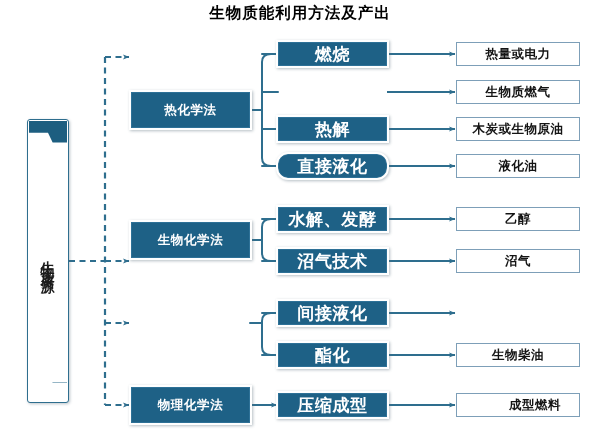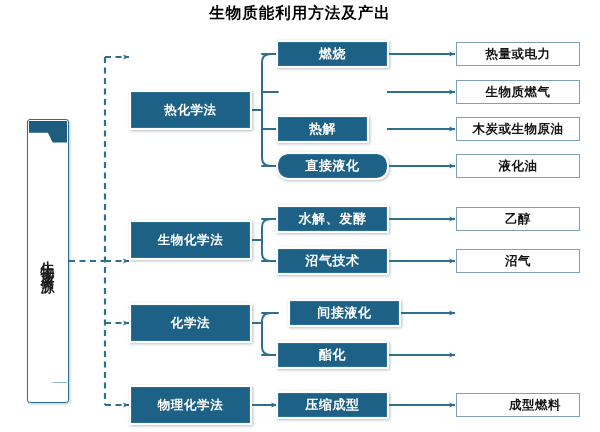--- a/index.html
+++ b/index.html
@@ -74,21 +74,21 @@
     display:flex;align-items:center;justify-content:center;
     color:#ffffff;
     font-family:"DejaVu Serif","Liberation Serif",serif;
     font-weight:700;
     font-size:12.5px;
     letter-spacing:.6px;
     white-space:nowrap;
     filter:drop-shadow(1.6px 1.8px 1.7px rgba(90,110,125,.45));
   }
   .node.method{font-size:12.5px;}
-  .node.process{font-size:13px;}
+  .node.process{font-size:17px;}
 
   
   .out{
     position:absolute;
     box-sizing:border-box;
     background:#ffffff;
     border:1.3px solid #7D9FB8;
     display:flex;align-items:center;justify-content:center;
     color:#141414;
     font-family:"DejaVu Serif","Liberation Serif",serif;
@@ -163,33 +163,33 @@
 
   <div class="source-wrap">
     <div class="source-body"></div>
     <div class="source-cap"></div>
     <div class="source-foot"></div>
     <div class="source-label">生物质资源</div>
   </div>
 
   <div class="node method" style="left:131px;top:92px;width:119px;height:36px;text-align:center;">热化学法</div>
   <div class="node method" style="left:131px;top:222px;width:119px;height:36px;">生物化学法</div>
-  <div class="node method" style="left:131px;top:305px;width:119px;height:36px;">化学法</div>
   <div class="node method" style="left:131px;top:387px;width:119px;height:36px;">物理化学法</div>
 
   <div class="node process" style="left:278px;top:42px;width:109px;height:24px;">燃烧</div>
-  <div class="node process" style="left:278px;top:117px;width:89px;height:24px;">热解</div>
+  <div class="node process" style="left:278px;top:117px;width:109px;height:24px;">热解</div>
   <div class="node process" style="left:278px;top:154px;width:109px;height:24px;border-radius:10px;">直接液化</div>
   <div class="node process" style="left:278px;top:207px;width:109px;height:24px;">水解、发酵</div>
   <div class="node process" style="left:278px;top:249px;width:109px;height:24px;">沼气技术</div>
-  <div class="node process" style="left:290px;top:301px;width:109px;height:24px;">间接液化</div>
+  <div class="node process" style="left:278px;top:301px;width:109px;height:24px;">间接液化</div>
   <div class="node process" style="left:278px;top:343px;width:109px;height:24px;">酯化</div>
   <div class="node process" style="left:278px;top:393px;width:109px;height:24px;">压缩成型</div>
 
   <div class="out" style="left:456px;top:42px;width:124px;height:24px;">热量或电力</div>
   <div class="out" style="left:456px;top:80px;width:124px;height:24px;">生物质燃气</div>
   <div class="out" style="left:456px;top:117px;width:124px;height:24px;">木炭或生物原油</div>
   <div class="out" style="left:456px;top:154px;width:124px;height:24px;">液化油</div>
   <div class="out" style="left:456px;top:207px;width:124px;height:24px;">乙醇</div>
   <div class="out" style="left:456px;top:249px;width:124px;height:24px;">沼气</div>
+  <div class="out" style="left:456px;top:343px;width:124px;height:24px;">生物柴油</div>
   <div class="out" style="left:456px;top:393px;width:124px;height:24px;padding-left:34px;">成型燃料</div>
 
 </div>
 
 </body></html>

